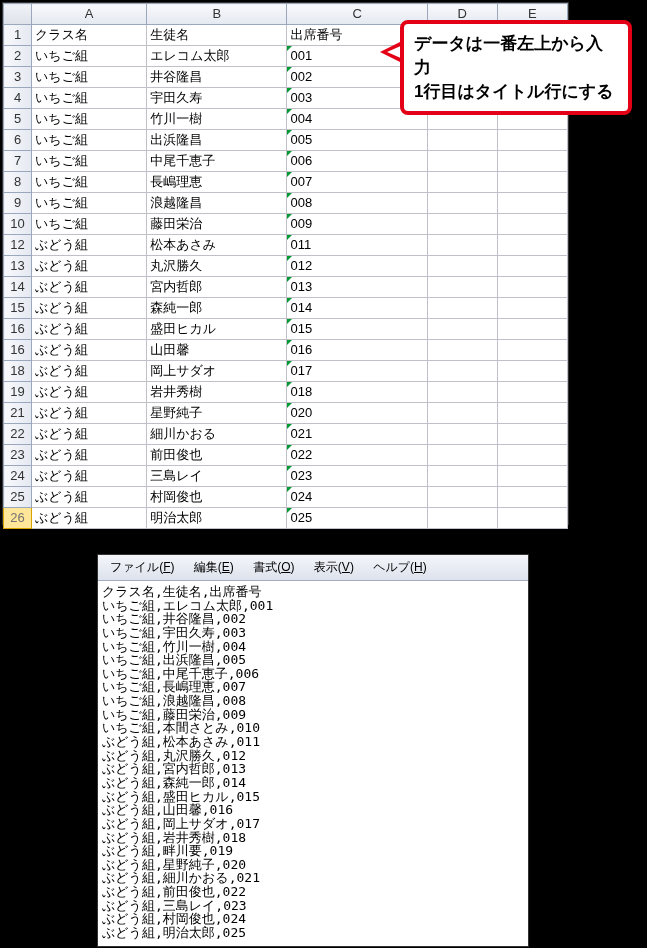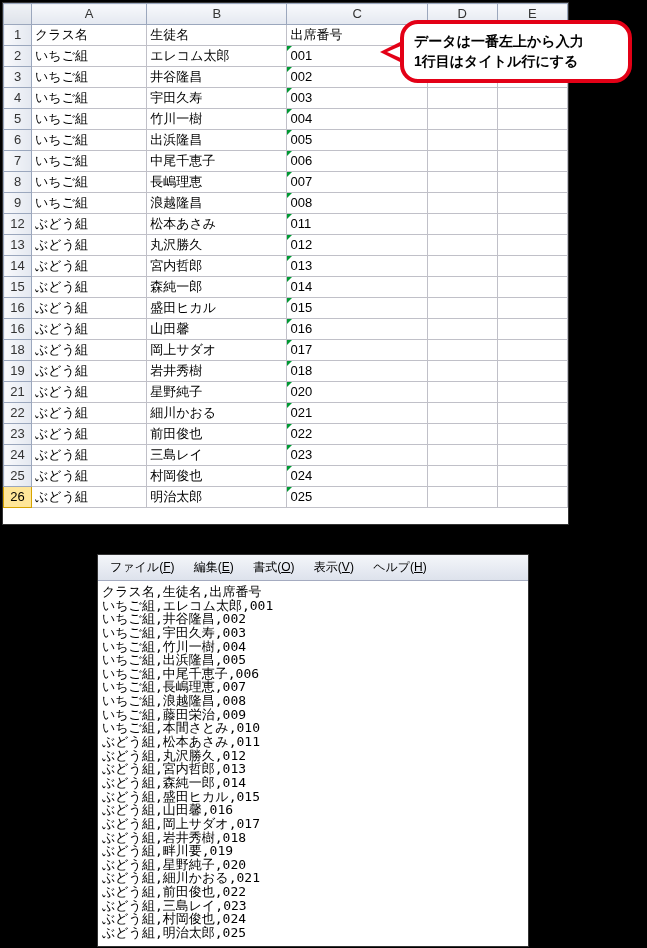--- a/index.html
+++ b/index.html
@@ -55,21 +55,21 @@
     width: 28px;
     background: linear-gradient(#f0f2f6, #dde2ea);
   }
   table.spreadsheet th.row-h {
     width: 28px;
     text-align: center;
     background: linear-gradient(to right,#f8f9fc,#e4e8f0);
   }
   table.spreadsheet th.row-h.sel {
     background: #ffe699;
-    color: #000000;
+    color: #737373;
     border-color: #d6a300;
   }
   table.spreadsheet td {
     background: #fff;
     text-align: left;
     position: relative;
   }
   table.spreadsheet td.num {
     position: relative;
   }
@@ -88,23 +88,23 @@
   col.cD { width: 70px; }
   col.cE { width: 70px; }
 
   .callout {
     position: absolute;
     top: 20px;
     left: 400px;
     width: 232px;
     background: #fff;
     border: 4px solid #e30016;
-    border-radius: 18px;
+    border-radius: 8px;
     padding: 8px 10px;
-    font-size: 14px;
+    font-size: 17px;
     font-weight: bold;
     color: #000;
     line-height: 1.4;
     box-sizing: border-box;
     z-index: 5;
   }
   .callout-pointer {
     position: absolute;
     top: 40px;
     left: 380px;
@@ -235,20 +235,28 @@
           <td>長嶋理恵</td>
           <td class="num"><span class="marker"></span><span>007</span></td>
           <td></td>
           <td></td>
         </tr>
         <tr>
           <th class="row-h">9</th>
           <td>いちご組</td>
           <td>浪越隆昌</td>
           <td class="num"><span class="marker"></span><span>008</span></td>
+          <td></td>
+          <td></td>
+        </tr>
+        <tr>
+          <th class="row-h">10</th>
+          <td>いちご組</td>
+          <td>藤田栄治</td>
+          <td class="num"><span class="marker"></span><span>009</span></td>
           <td></td>
           <td></td>
         </tr>
         <tr>
           <th class="row-h">12</th>
           <td>ぶどう組</td>
           <td>松本あさみ</td>
           <td class="num"><span class="marker"></span><span>011</span></td>
           <td></td>
           <td></td>

